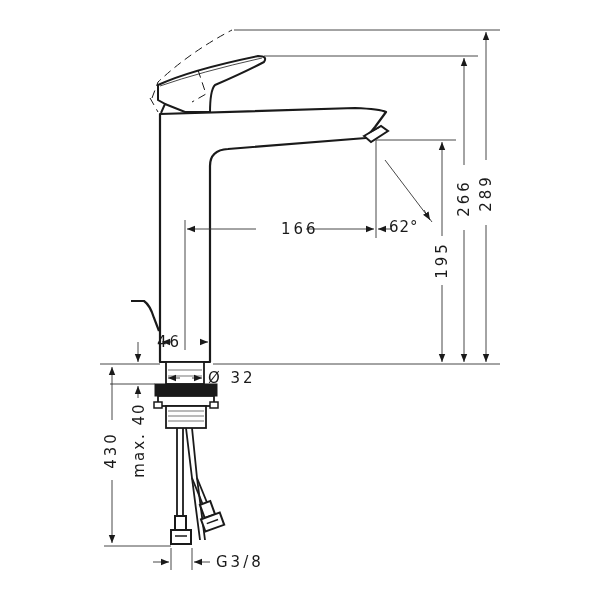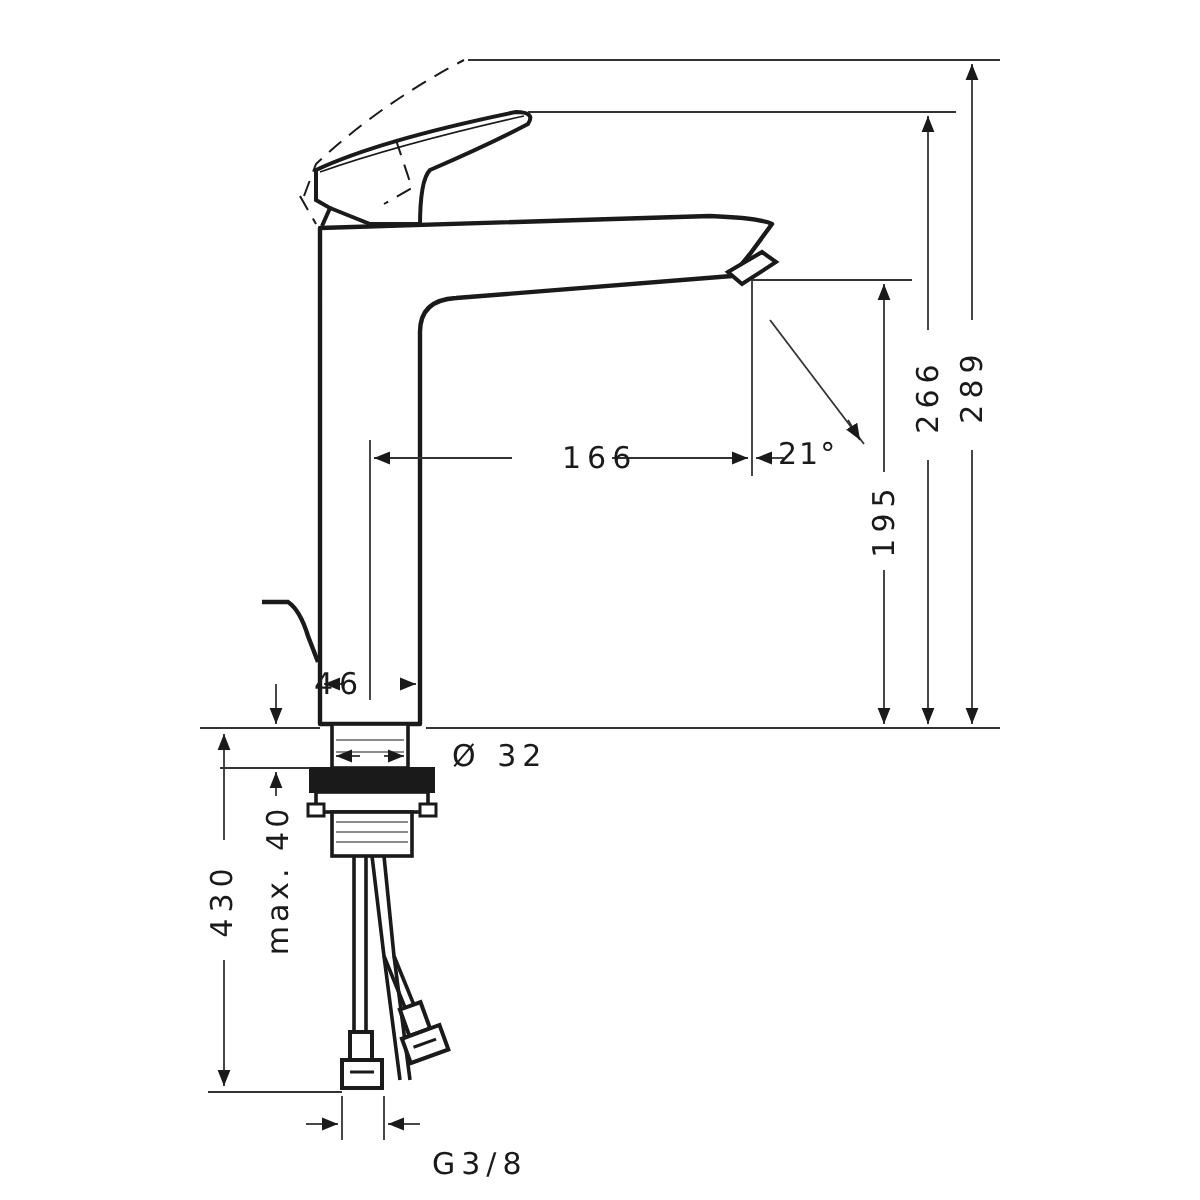--- a/index.html
+++ b/index.html
@@ -124,21 +124,21 @@
     <line x1="104" y1="546" x2="171" y2="546"></line>
 
     <line x1="171" y1="548" x2="171" y2="570"></line>
     <line x1="192" y1="548" x2="192" y2="570"></line>
     <line x1="153" y1="562" x2="169" y2="562" marker-end="url(#ah)"></line>
     <line x1="210" y1="562" x2="194" y2="562" marker-end="url(#ah)"></line>
   </g>
 </svg>
 
 <div class="lbl" style="left:281px;top:220px;">166</div>
-<div class="lbl" style="left:389px;top:218px;letter-spacing:1px;">21°</div>
+<div class="lbl" style="left:389px;top:218px;letter-spacing:1px;">62°</div>
 <div class="lbl" style="left:157px;top:333px;">46</div>
-<div class="lbl" style="left:226px;top:369px;">Ø 32</div>
+<div class="lbl" style="left:208px;top:369px;">Ø 32</div>
 <div class="lbl rot" style="left:419px;top:251px;width:46px;text-align:center;">195</div>
 <div class="lbl rot" style="left:441px;top:189px;width:46px;text-align:center;">266</div>
 <div class="lbl rot" style="left:463px;top:184px;width:46px;text-align:center;">289</div>
 <div class="lbl rot" style="left:88px;top:441px;width:46px;text-align:center;">430</div>
 <div class="lbl rot" style="left:99px;top:431px;width:80px;text-align:center;letter-spacing:2px;">max. 40</div>
-<div class="lbl" style="left:216px;top:553px;margin-top:20px;">G3/8</div>
+<div class="lbl" style="left:216px;top:553px;">G3/8</div>
 
 </body></html>

